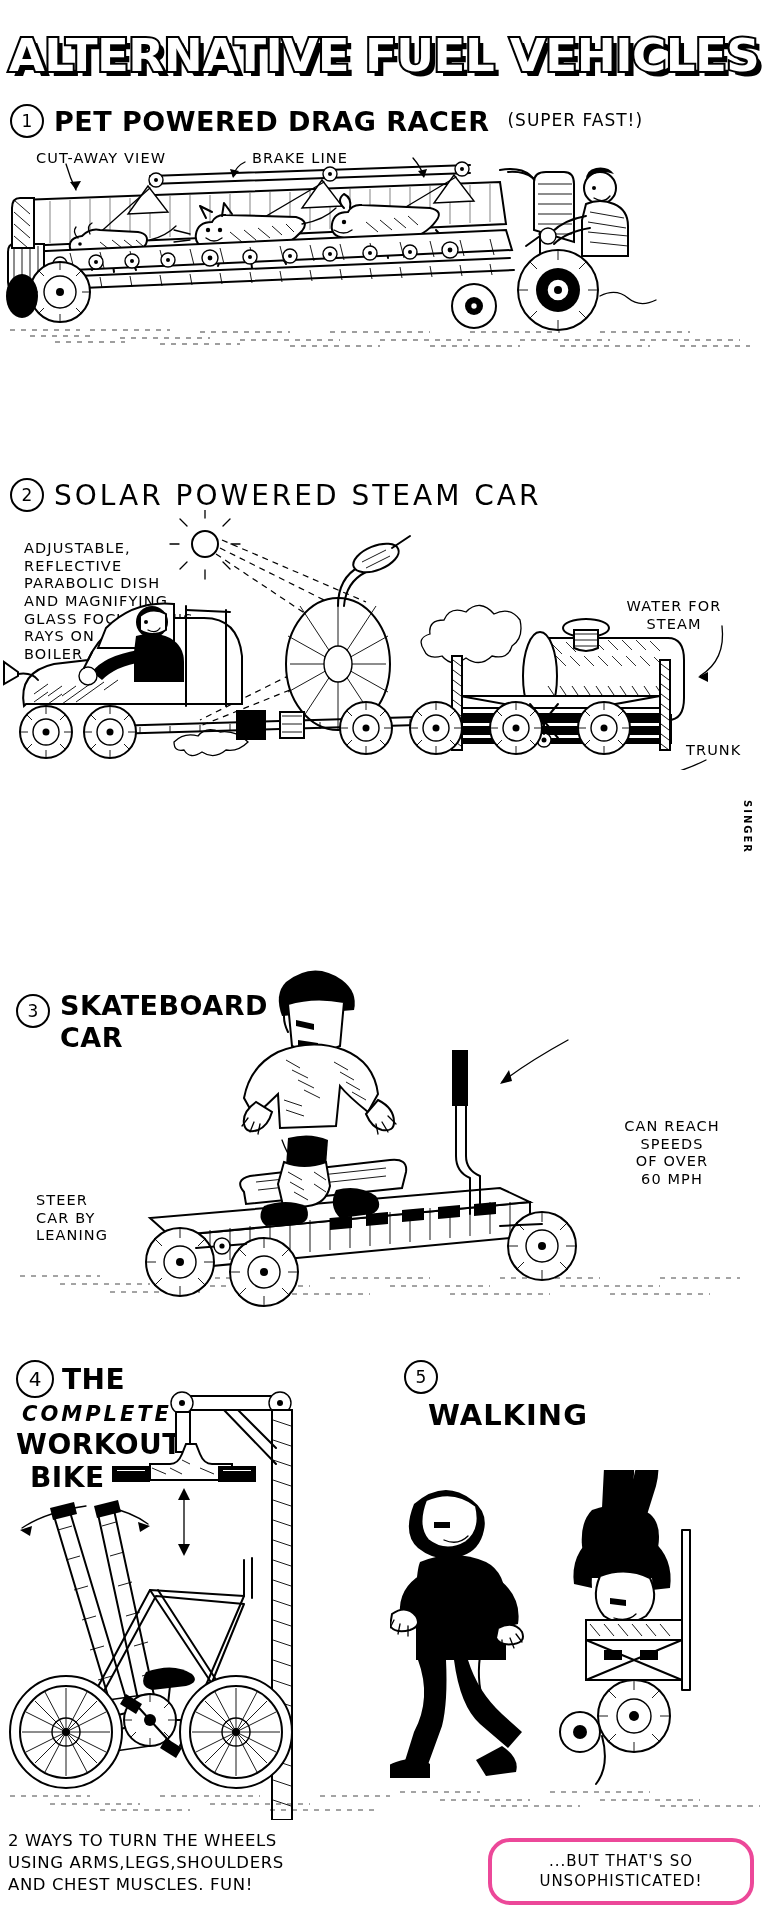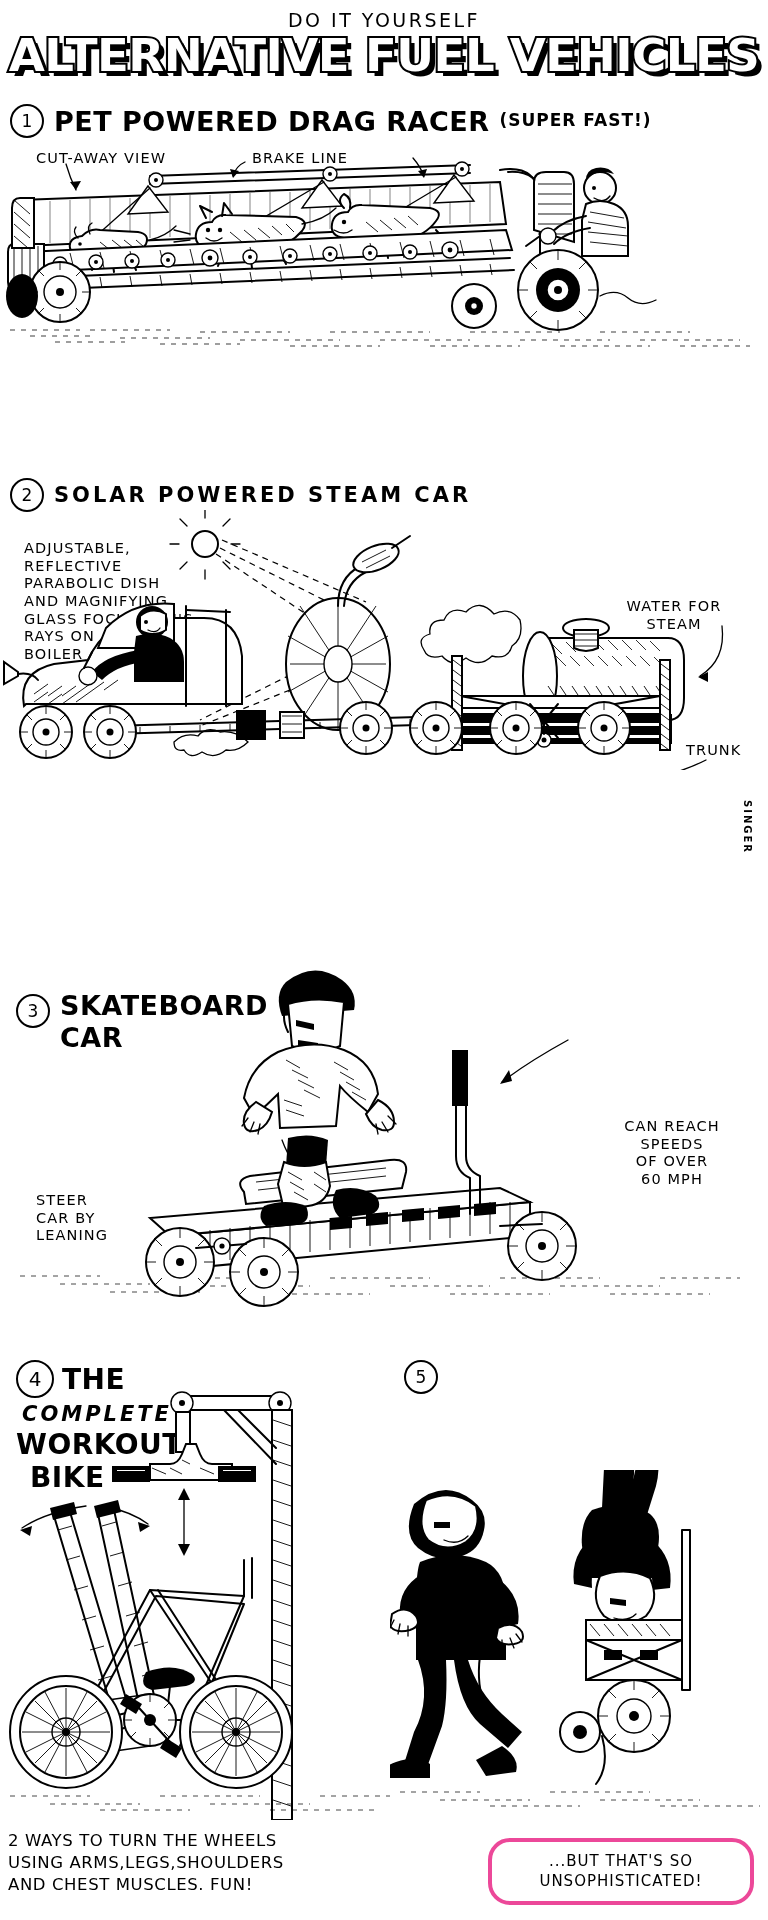--- a/index.html
+++ b/index.html
@@ -42,21 +42,21 @@
   
   .sec-h{display:flex;align-items:center;gap:10px;}
   .num{
     display:inline-flex;align-items:center;justify-content:center;
     width:30px;height:30px;border:2.5px solid #000;border-radius:50%;
     font-size:17px;font-weight:400;flex:none;
     font-family:"DejaVu Sans", sans-serif;
   }
   .num.big{width:34px;height:34px;font-size:20px;}
   .sec-t{font-size:27px;font-weight:700;letter-spacing:0.5px;}
-  .sec-t2{font-size:21px;font-weight:700;letter-spacing:3px;}
+  .sec-t2{font-size:28px;font-weight:400;letter-spacing:3px;}
   .paren{font-size:17px;letter-spacing:1px;}
 
   
   .lbl{font-size:14.5px;letter-spacing:1.1px;line-height:1.22;}
 
   
   svg{display:block;}
   .ink{fill:none;stroke:#000;stroke-width:2;stroke-linecap:round;stroke-linejoin:round;}
   .ink1{fill:none;stroke:#000;stroke-width:1.3;stroke-linecap:round;}
   .inkthin{fill:none;stroke:#000;stroke-width:0.9;}
@@ -75,30 +75,29 @@
     font-size:15px;letter-spacing:1px;line-height:1.3;
     padding:10px 14px;text-align:center;
   }
   .capt{font-size:16.5px;letter-spacing:0.6px;line-height:1.32;}
 </style>
 </head>
 <body>
 
 <div class="page">
 
-  <div class="abs ctr hand" id="diy">DO IT YOURSELF</div>
 
   <div class="abs ctr" id="mast">
     <span>ALTERNATIVE FUEL VEHICLES</span>
   </div>
 
   <div class="abs sec-h" style="top:104px;left:10px;width:748px;">
     <span class="num">1</span>
     <span class="sec-t">PET POWERED DRAG RACER</span>
-    <span class="paren hand" style="font-weight:bold;">(SUPER FAST!)</span>
+    <span class="paren hand" style="margin-left:8px;">(SUPER FAST!)</span>
   </div>
 
   <div class="abs lbl" style="top:150px;left:36px;">CUT-AWAY VIEW</div>
   <div class="abs lbl" style="top:150px;left:252px;">BRAKE LINE</div>
 
   <svg class="abs" style="top:140px;left:0;" width="768" height="230" viewBox="0 0 768 230">
 
     <path class="ink1" d="M66 24 Q70 38 76 50"></path>
     <path class="solid" d="M76 50 l-6 -8 l11 -1 z"></path>
     <path class="ink1" d="M245 22 Q236 26 233 36"></path>
@@ -739,20 +738,21 @@
     <g class="inkthin" opacity=".8">
       <path d="M10 406 h80 M50 414 h90 M100 420 h90 M160 406 h100 M210 414 h100
                M270 420 h110 M320 406 h70" stroke-dasharray="5 6"></path>
     </g>
   </svg>
 
   <div class="abs" style="top:1358px;left:404px;width:250px;">
     <div style="display:flex;align-items:flex-start;gap:4px;">
       <span class="num" style="margin-top:2px;">5</span>
     </div>
+    <div class="sec-t" style="font-size:29px;letter-spacing:1px;margin:4px 0 0 24px;">WALKING</div>
   </div>
 
   <svg class="abs" style="top:1470px;left:390px;" width="378" height="360" viewBox="0 0 378 360">
 
     <g>
       <path class="solid" d="M24 34 q30 -26 58 -4 q16 12 12 30 q-4 20 -22 26 q-24 8 -44 -8
                              q-16 -14 -4 -44z"></path>
       <path class="wht" d="M36 30 q28 -12 50 6 q6 24 -10 36 q-20 12 -38 -2 q-12 -14 -2 -40z"></path>
       <path class="solid" d="M44 52 l16 0 l0 6 l-16 0 z"></path>
       <path class="ink1" d="M54 70 q14 6 24 -4"></path>

